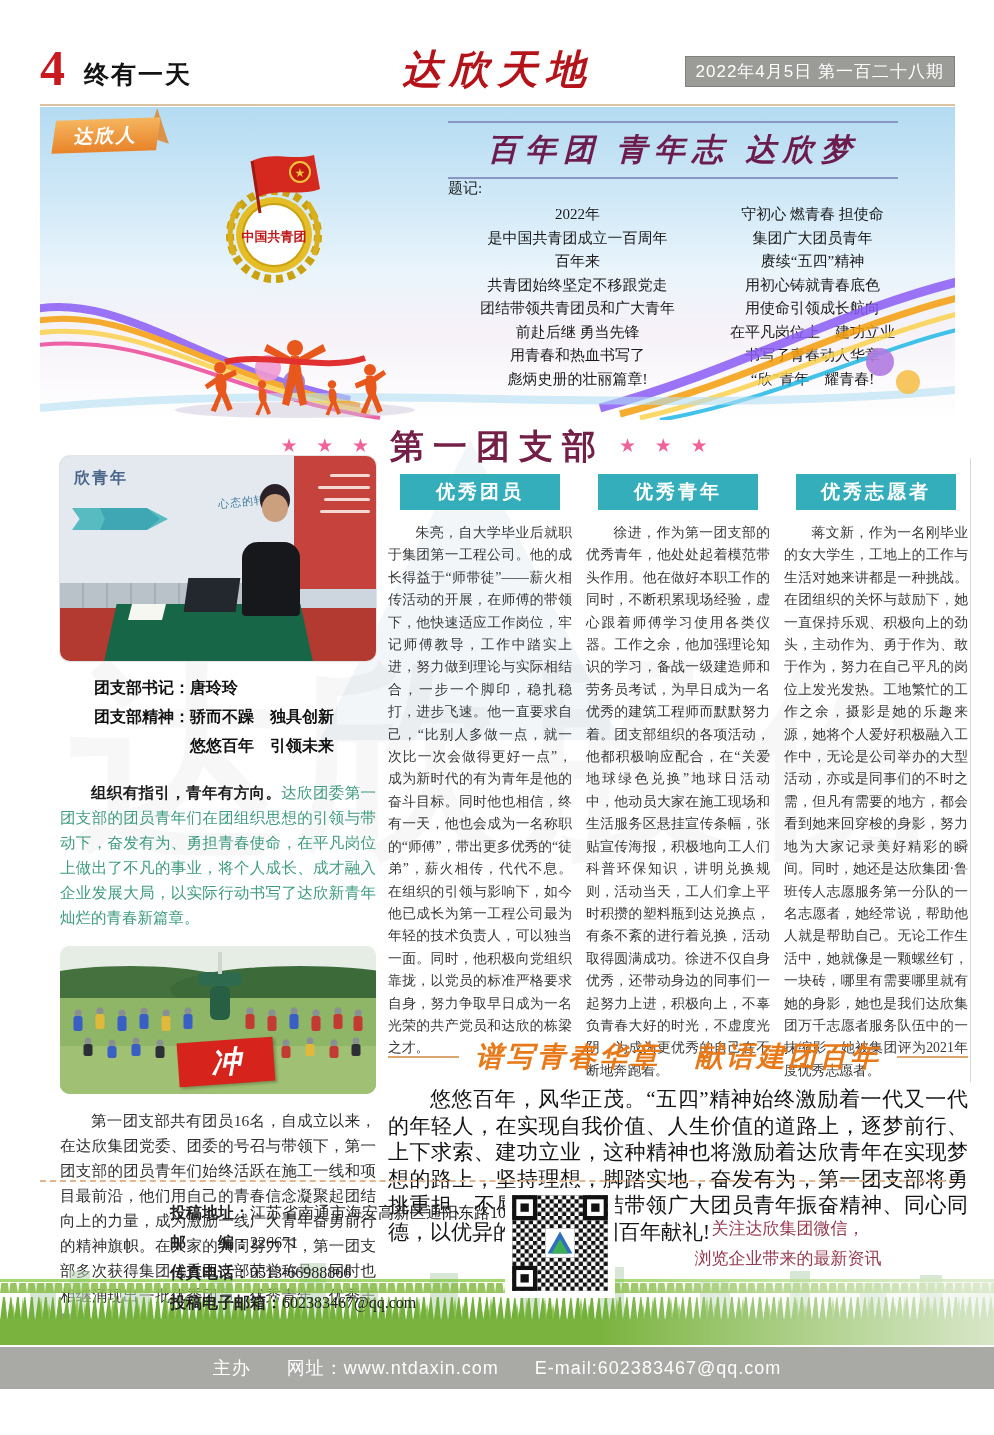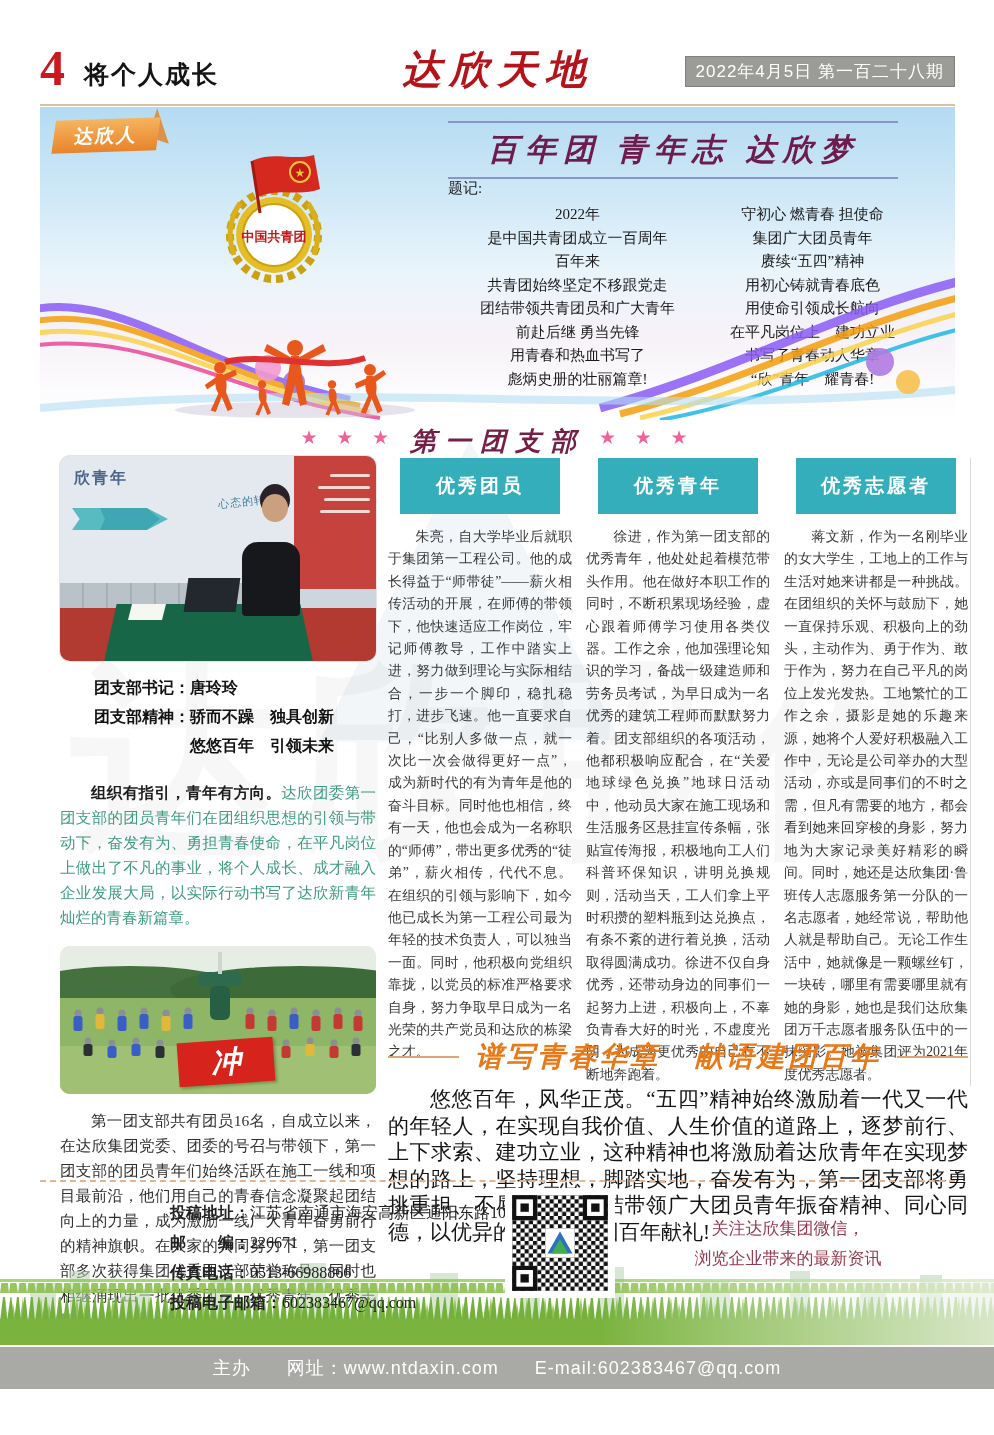--- a/index.html
+++ b/index.html
@@ -37,21 +37,21 @@
   .banner-title{margin:6px 0;font-size:31px;font-weight:bold;font-style:italic;color:#6d1c4e;letter-spacing:7px;}
   .preface{position:absolute;left:408px;top:72px;font-size:15px;color:#222;text-align:right;}
   .poems{position:absolute;left:420px;top:96px;width:470px;display:flex;}
   .poem{flex:1;text-align:center;font-size:15px;line-height:23.5px;color:#1a1a1a;white-space:pre-line;}
   .banner-deco{position:absolute;left:0;bottom:0;width:915px;height:170px;}
   .emblem{position:absolute;left:172px;top:44px;width:124px;height:138px;}
 
   
   .section-head{position:absolute;top:424px;left:40px;width:915px;text-align:center;z-index:2;}
   .stars{color:#f0629a;font-size:19px;letter-spacing:7px;vertical-align:6px;}
-  .section-title{font-size:26px;font-weight:bold;font-style:italic;color:#731f47;letter-spacing:9px;margin:0 14px;}
+  .section-title{font-size:34px;font-weight:bold;color:#731f47;letter-spacing:9px;margin:0 14px;}
 
   
   .left-col{position:absolute;left:60px;top:456px;width:316px;z-index:1;}
   .photo1{position:relative;height:205px;border-radius:10px;overflow:hidden;background:#cdd6de;box-shadow:0 0 0 1px #e5e5e5;}
   .p1-screen{position:absolute;left:0;top:0;width:74%;height:62%;background:#e3e9ef;}
   .p1-screen-title{position:absolute;left:14px;top:12px;font-size:16px;color:#49658a;font-weight:bold;letter-spacing:2px;}
   .p1-arrow{position:absolute;left:12px;top:52px;width:96px;height:22px;background:#3fb3ba;opacity:.85;
             clip-path:polygon(0 0,78% 0,100% 50%,78% 100%,0 100%,8% 50%);}
   .p1-arrow2{position:absolute;left:40px;top:52px;width:60px;height:22px;background:#2f9aa8;opacity:.6;
              clip-path:polygon(0 0,78% 0,100% 50%,78% 100%,0 100%,8% 50%);}
@@ -79,23 +79,23 @@
   .photo2 svg{display:block;}
   .p2-flag{position:absolute;left:118px;bottom:10px;width:96px;height:44px;background:#d6231c;
            transform:rotate(-4deg);display:flex;align-items:center;justify-content:center;
            color:#fff;font-size:30px;font-weight:bold;font-style:italic;box-shadow:2px 2px 3px rgba(0,0,0,.25);}
   .para2{margin-top:14px;}
 
   
   .articles{position:absolute;left:388px;top:458px;width:580px;display:flex;gap:14px;z-index:1;
             border-right:1px solid #d9d9d9;padding-right:2px;}
   .article{flex:1;min-width:0;}
-  .article-header{margin:0 12px 12px;background:#35aebc;color:#fff;text-align:center;
+  .article-header{margin:16px 12px 12px;background:#35aebc;color:#fff;text-align:center;
                   font-family:"Liberation Sans","DejaVu Sans",sans-serif;
-                  font-size:19px;font-weight:bold;letter-spacing:3px;padding:15px 0;}
+                  font-size:19px;font-weight:bold;letter-spacing:3px;padding:5px 0;}
   .article-body{font-size:13.8px;line-height:22.4px;text-align:justify;text-indent:2em;color:#383838;}
 
   
   .closing{position:absolute;left:388px;top:1038px;width:580px;z-index:1;}
   .closing-title-row{display:flex;align-items:center;justify-content:center;gap:16px;}
   .closing-rule{width:72px;height:2px;background:#dda66e;}
   .closing-title{color:#e87918;font-size:28px;font-weight:bold;font-style:italic;letter-spacing:3px;white-space:nowrap;}
   .closing-gap{display:inline-block;width:34px;}
   .closing-body{margin-top:10px;font-size:21px;line-height:26.5px;text-align:justify;text-indent:2em;color:#141414;}
 
@@ -118,21 +118,21 @@
 </head>
 <body>
 
 <div class="page">
 
   <div class="wm-text">达欣股份</div>
   <div class="wm-tri"></div>
 
   <div class="header">
     <div class="page-num">4</div>
-    <div class="section-name sans">将个人成长</div>
+    <div class="section-name sans">终有一天</div>
     <div class="masthead">达欣天地</div>
     <div class="date-badge sans">2022年4月5日  第一百二十八期</div>
   </div>
 
   <div class="banner">
     <div class="tag-fold"></div>
     <div class="tag sans">达欣人</div>
 
     <svg class="emblem" viewBox="0 0 120 138">
       <circle cx="60" cy="84" r="44" fill="none" stroke="#caa20f" stroke-width="8" stroke-dasharray="7 5"></circle>

